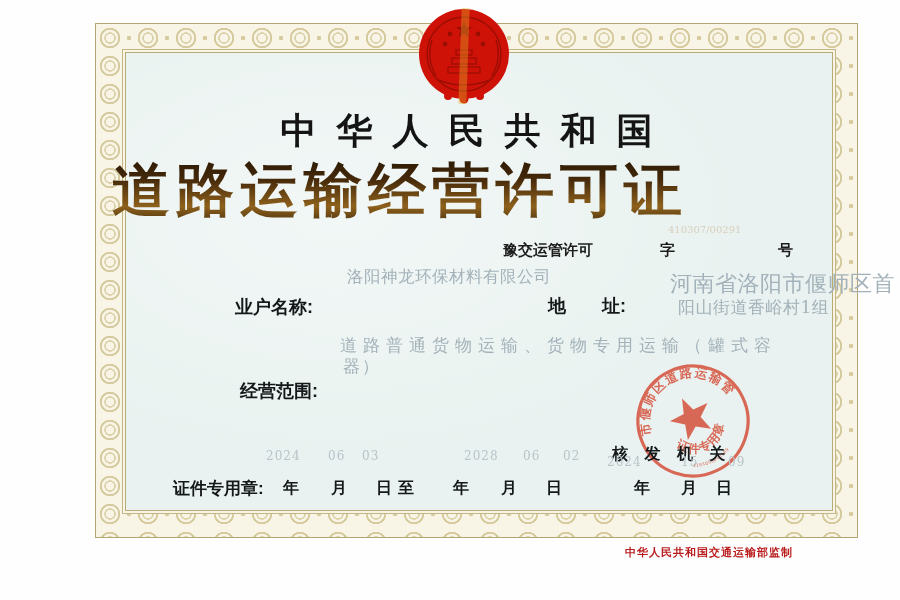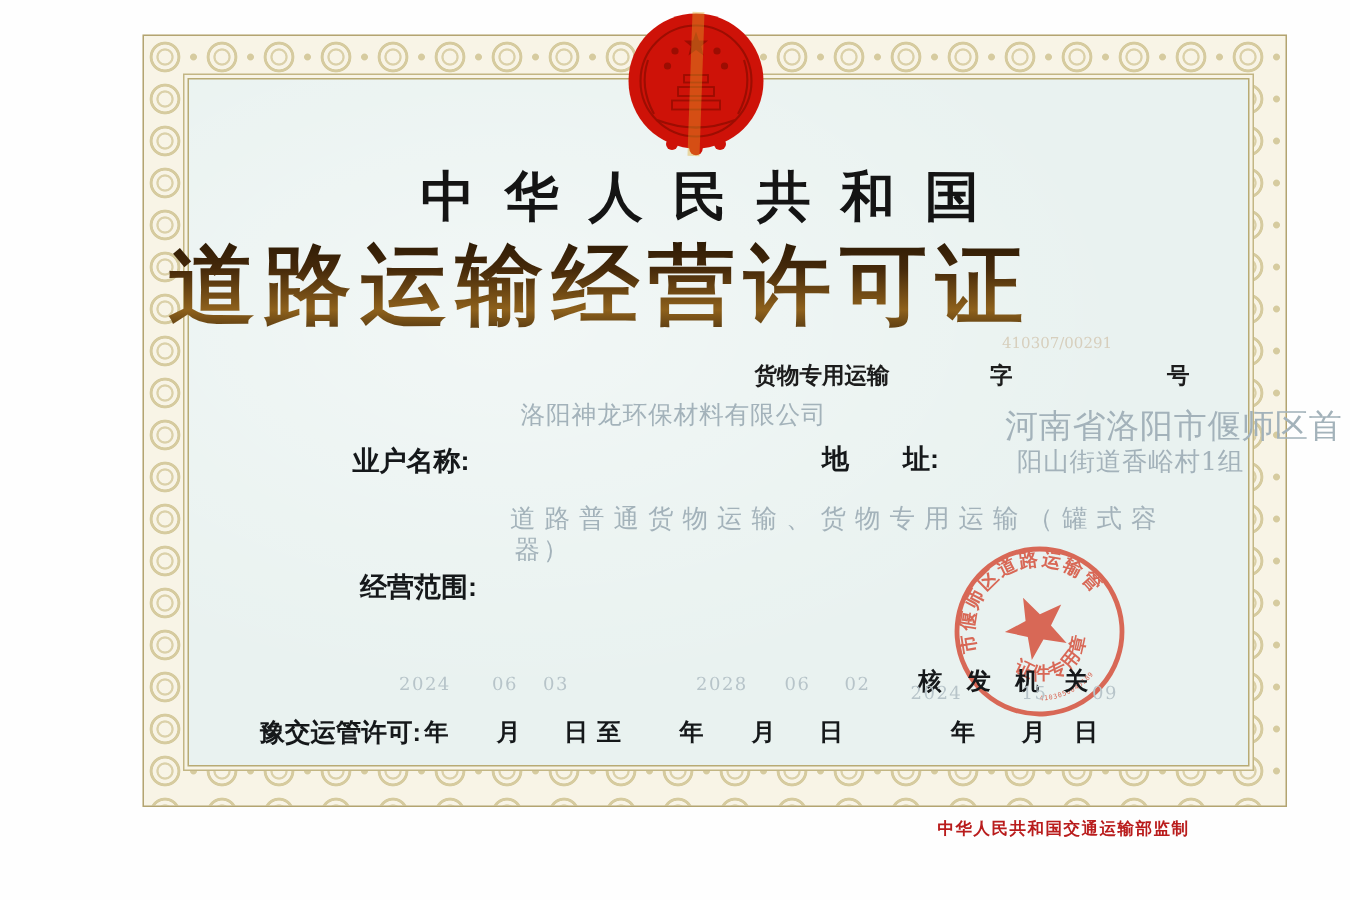--- a/index.html
+++ b/index.html
@@ -73,21 +73,21 @@
     <path d="M 26,74 Q 52,84 78,74" fill="none" stroke="#9c0d02" stroke-width="1.6"></path>
     <path d="M 20,34 Q 14,52 24,70" fill="none" stroke="#9c0d02" stroke-width="1.4"></path>
     <path d="M 84,34 Q 90,52 80,70" fill="none" stroke="#9c0d02" stroke-width="1.4"></path>
     <rect x="48" y="2" width="8" height="96" fill="rgba(226,170,40,0.4)" transform="rotate(2 52 50)"></rect>
   </svg>
 
   <div class="abs title-country">中华人民共和国</div>
   <div class="abs title-cert">道路运输经营许可证</div>
 
   <span class="abs serial" style="left:668px;top:224px;">410307/00291</span>
-  <span class="abs permit" style="left:503px;top:241px;">货物专用运输</span>
+  <span class="abs permit" style="left:503px;top:241px;">豫交运管许可</span>
   <span class="abs permit" style="left:660px;top:241px;">字</span>
   <span class="abs permit" style="left:778px;top:241px;">号</span>
 
   <span class="abs faint" style="left:347px;top:266px;font-size:16.5px;letter-spacing:.5px;">洛阳神龙环保材料有限公司</span>
   <span class="abs lbl lbl18" style="left:235px;top:295px;">业户名称:</span>
 
   <span class="abs faint" style="left:670px;top:269px;font-size:22px;letter-spacing:.5px;">河南省洛阳市偃师区首</span>
   <span class="abs lbl lbl18" style="left:548px;top:294px;">地　　址:</span>
   <span class="abs faint" style="left:678px;top:296px;font-size:17px;letter-spacing:.5px;">阳山街道香峪村1组</span>
 
@@ -121,21 +121,21 @@
   <span class="abs faint-num" style="left:681px;top:455px;">15</span>
   <span class="abs faint-num" style="left:728px;top:455px;">09</span>
 
   <span class="abs faint-num" style="left:266px;top:449px;">2024</span>
   <span class="abs faint-num" style="left:328px;top:449px;">06</span>
   <span class="abs faint-num" style="left:362px;top:449px;">03</span>
   <span class="abs faint-num" style="left:464px;top:449px;">2028</span>
   <span class="abs faint-num" style="left:523px;top:449px;">06</span>
   <span class="abs faint-num" style="left:563px;top:449px;">02</span>
 
-  <span class="abs lbl lbl18" style="left:173px;top:477px;font-size:17px;">豫交运管许可:</span>
+  <span class="abs lbl lbl18" style="left:173px;top:477px;font-size:17px;">证件专用章:</span>
   <span class="abs lbl lbl16" style="left:283px;top:478px;">年</span>
   <span class="abs lbl lbl16" style="left:331px;top:478px;">月</span>
   <span class="abs lbl lbl16" style="left:376px;top:478px;">日</span>
   <span class="abs lbl lbl16" style="left:398px;top:478px;">至</span>
   <span class="abs lbl lbl16" style="left:453px;top:478px;">年</span>
   <span class="abs lbl lbl16" style="left:501px;top:478px;">月</span>
   <span class="abs lbl lbl16" style="left:546px;top:478px;">日</span>
   <span class="abs lbl lbl16" style="left:634px;top:478px;">年</span>
   <span class="abs lbl lbl16" style="left:681px;top:478px;">月</span>
   <span class="abs lbl lbl16" style="left:716px;top:478px;">日</span>

